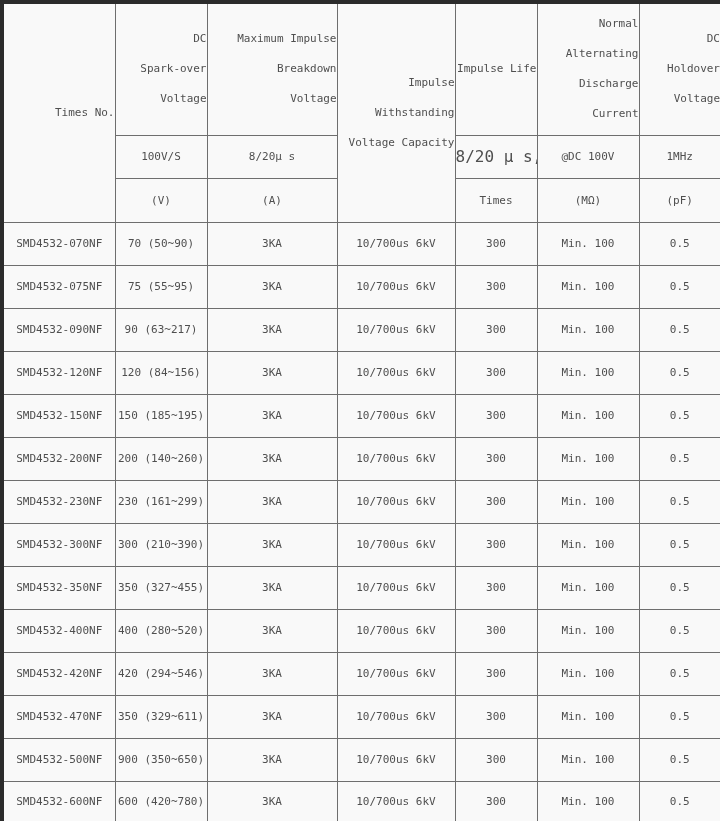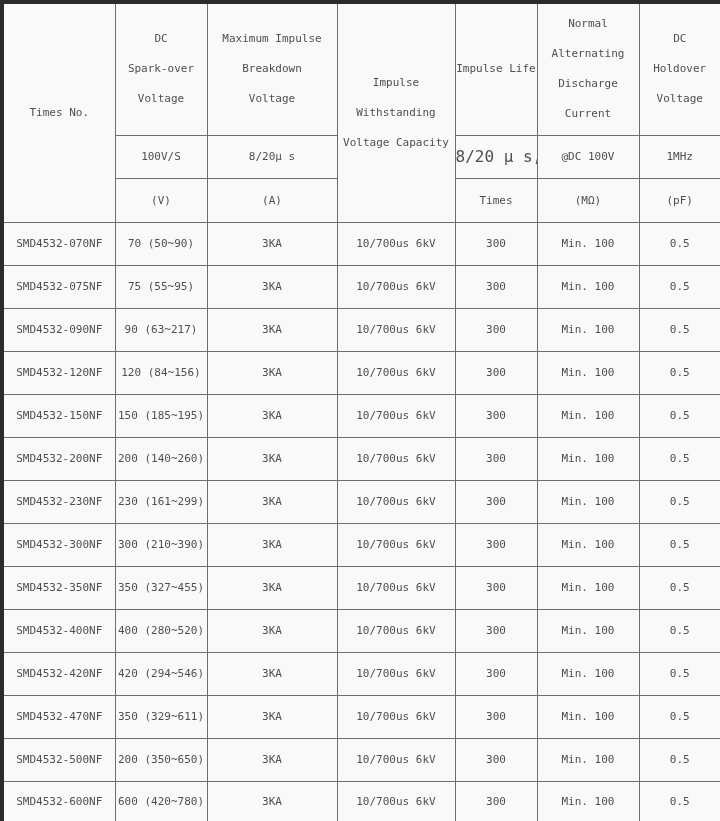--- a/index.html
+++ b/index.html
@@ -23,21 +23,21 @@
     vertical-align:middle;
     font-size:11px;
     padding:0;
     overflow:hidden;
     white-space:nowrap;
   }
   tr.hdr-main{height:133px;}
   tr.hdr-sub{height:43px;}
   tr.hdr-unit{height:44px;}
   tbody tr{height:43px;}
-  .ln{line-height:30px;}
+  .ln{line-height:30px;text-align:right;}
   .small{font-size:16px;}
 </style>
 </head>
 <body>
 
 <div class="wrap">
   <table>
     <colgroup>
       <col style="width:113px">
       <col style="width:92px">
@@ -201,21 +201,21 @@
           <td>SMD4532-470NF</td>
           <td>350 (329~611)</td>
           <td>3KA</td>
           <td>10/700us 6kV</td>
           <td>300</td>
           <td>Min. 100</td>
           <td>0.5</td>
         </tr>
         <tr>
           <td>SMD4532-500NF</td>
-          <td>200 (350~650)</td>
+          <td>900 (350~650)</td>
           <td>3KA</td>
           <td>10/700us 6kV</td>
           <td>300</td>
           <td>Min. 100</td>
           <td>0.5</td>
         </tr>
         <tr>
           <td>SMD4532-600NF</td>
           <td>600 (420~780)</td>
           <td>3KA</td>

